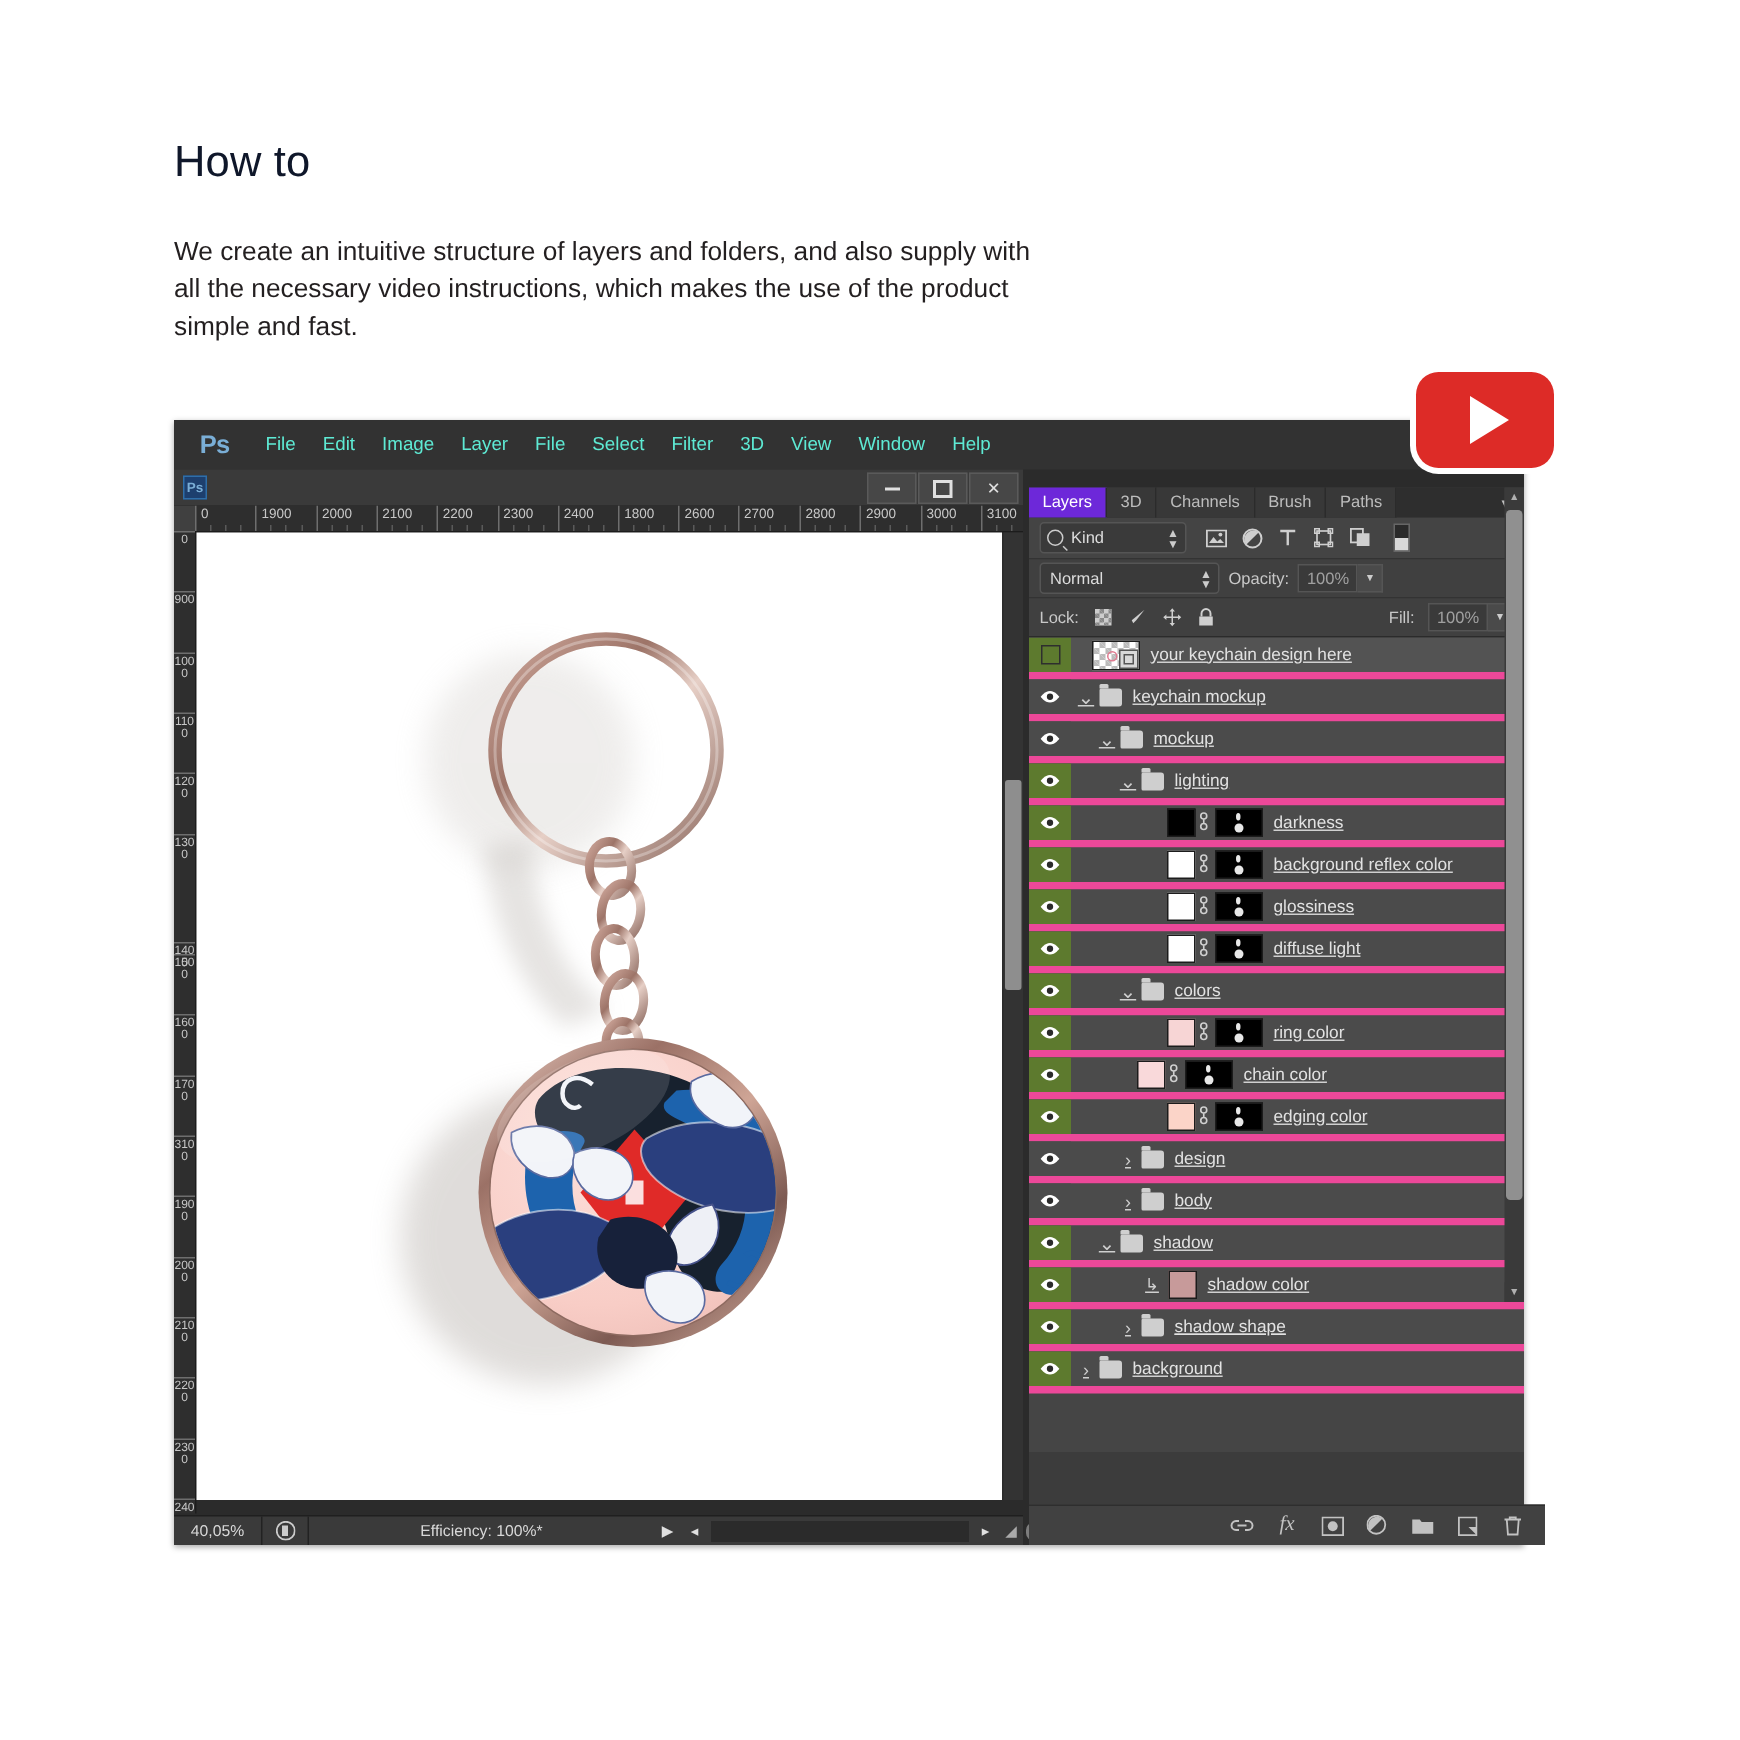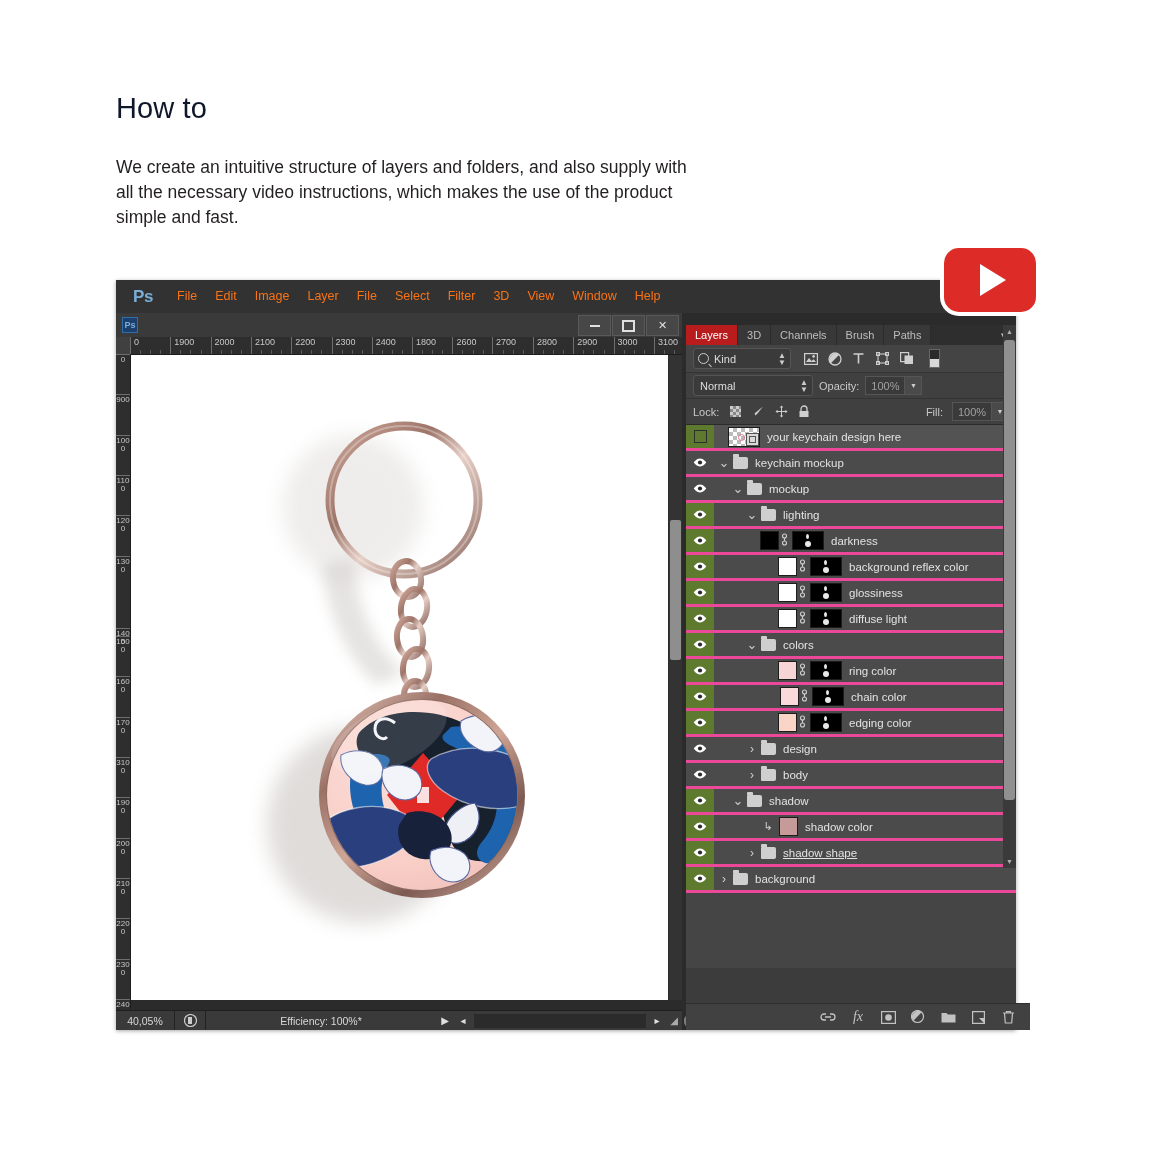--- a/index.html
+++ b/index.html
@@ -53,21 +53,21 @@
   .ps-menubar {
     position: absolute; left:0; top:0; width: 100%; height: 33px;
     background: #323232; display: flex; align-items: center;
   }
   .ps-logo {
     width: 30px; text-align: center; color: #7aaed6;
     font-size: 17px; font-weight: bold; margin-left: 12px; margin-right: 10px;
     letter-spacing: -.5px;
   }
   .ps-menu-item {
-    padding: 0 9px; color: #f97316; font-size: 12.5px; line-height: 33px;
+    padding: 0 9px; color: #5eead4; font-size: 12.5px; line-height: 33px;
     white-space: nowrap;
   }
 
   
   .doc-titlebar {
     position: absolute; left: 0; top: 33px; width: 566px; height: 24px;
     background: #3a3a3a; border-bottom: 1px solid #222;
     display: flex; align-items: center;
   }
   .doc-ps-icon {
@@ -152,21 +152,21 @@
   }
   .panel-tabs {
     height: 20px; background: #2e2e2e; display: flex; align-items: stretch;
     position: relative;
   }
   .panel-tab {
     padding: 0 9px; font-size: 11px; color: #bdbdbd;
     display: flex; align-items: center; background: #383838;
     border-right: 1px solid #2b2b2b;
   }
-  .panel-tab.active { background: #b91c1c; color: #ffffff; }
+  .panel-tab.active { background: #6d28d9; color: #ffffff; }
   .panel-menu {
     position: absolute; right: 5px; top: 4px; color: #c0c0c0; font-size: 11px;
     letter-spacing: -1px;
   }
   .filter-row {
     height: 27px; background: #444; display: flex; align-items: center;
     padding: 0 7px; gap: 0; border-bottom: 1px solid #333;
   }
   .kind-select {
     width: 88px; height: 19px; background: #3a3a3a; border: 1px solid #555;
@@ -206,21 +206,21 @@
     width: 11px; height: 11px;
     background-image: linear-gradient(45deg,#888 25%,transparent 25%,transparent 75%,#888 75%),
                       linear-gradient(45deg,#888 25%,transparent 25%,transparent 75%,#888 75%);
     background-size: 6px 6px; background-position: 0 0, 3px 3px; background-color: #ccc;
   }
 
   
   .layer-list { position: relative; height: 543px; background: #454545; overflow: hidden; }
   .layer-row {
     display: flex; align-items: flex-end; height: 23px;
-    background: #4b4b4b; border-bottom: 3px solid #ec4899; position: relative;
+    background: #4b4b4b; border-bottom: 5px solid #ec4899; position: relative; text-decoration: underline;
   }
   .layer-row.selected { background: #535353; }
   .eye-cell {
     width: 28px; height: 23px; display:flex; align-items:center; justify-content:center;
     background: #4b4b4b; flex: none;
   }
   .eye-cell.on { background: #5d7a2e; }
   .eye { width: 14px; height: 9px; position: relative; }
   .eye svg { display:block; }
   .empty-box { width: 11px; height: 11px; border: 1.5px solid #2e2e2e; background: transparent;}
@@ -677,21 +677,21 @@
           </div>
           <div class="layer-row">
             <div class="eye-cell on">
               <span class="eye">
                 <svg width="14" height="9" viewBox="0 0 14 9">
                   <path d="M7 0.6 C10.6 0.6 13.2 4.5 13.2 4.5 C13.2 4.5 10.6 8.4 7 8.4 C3.4 8.4 0.8 4.5 0.8 4.5 C0.8 4.5 3.4 0.6 7 0.6 Z" fill="#ffffff"></path>
                   <circle cx="7" cy="4.5" r="2.1" fill="#2b2b2b"></circle>
                 </svg>
               </span>
             </div>
-            <div class="row-body" style="padding-left: 28px;">
+            <div class="row-body" style="padding-left: 46px;">
               <span class="swatch" style="background: rgb(0, 0, 0); margin-left: 18px;"></span>
               <span class="linkic"><svg width="9" height="13" viewBox="0 0 9 13">
                   <path d="M4.5 1 a2 2 0 0 1 0 4 a2 2 0 0 1 0 -4 M4.5 8 a2 2 0 0 1 0 4 a2 2 0 0 1 0 -4 M4.5 4.6 v3.8" fill="none" stroke="#cfcfcf" stroke-width="1.1"></path>
                 </svg></span>
               <span class="maskthumb" style="margin-left: 2px;">
                 <span class="blob" style="left:13px;top:2px;width:3px;height:5px;"></span>
                 <span class="blob" style="left:12px;top:9px;width:6px;height:6px;"></span>
               </span>
               <span class="layer-name">darkness</span>
             </div>
@@ -797,21 +797,21 @@
           </div>
           <div class="layer-row">
             <div class="eye-cell on">
               <span class="eye">
                 <svg width="14" height="9" viewBox="0 0 14 9">
                   <path d="M7 0.6 C10.6 0.6 13.2 4.5 13.2 4.5 C13.2 4.5 10.6 8.4 7 8.4 C3.4 8.4 0.8 4.5 0.8 4.5 C0.8 4.5 3.4 0.6 7 0.6 Z" fill="#ffffff"></path>
                   <circle cx="7" cy="4.5" r="2.1" fill="#2b2b2b"></circle>
                 </svg>
               </span>
             </div>
-            <div class="row-body" style="padding-left: 48px;">
+            <div class="row-body" style="padding-left: 26px;">
               <span class="swatch" style="background: rgb(249, 217, 218); margin-left: 18px;"></span>
               <span class="linkic"><svg width="9" height="13" viewBox="0 0 9 13">
                   <path d="M4.5 1 a2 2 0 0 1 0 4 a2 2 0 0 1 0 -4 M4.5 8 a2 2 0 0 1 0 4 a2 2 0 0 1 0 -4 M4.5 4.6 v3.8" fill="none" stroke="#cfcfcf" stroke-width="1.1"></path>
                 </svg></span>
               <span class="maskthumb" style="margin-left: 2px;">
                 <span class="blob" style="left:13px;top:2px;width:3px;height:5px;"></span>
                 <span class="blob" style="left:12px;top:9px;width:6px;height:6px;"></span>
               </span>
               <span class="layer-name">chain color</span>
             </div>

